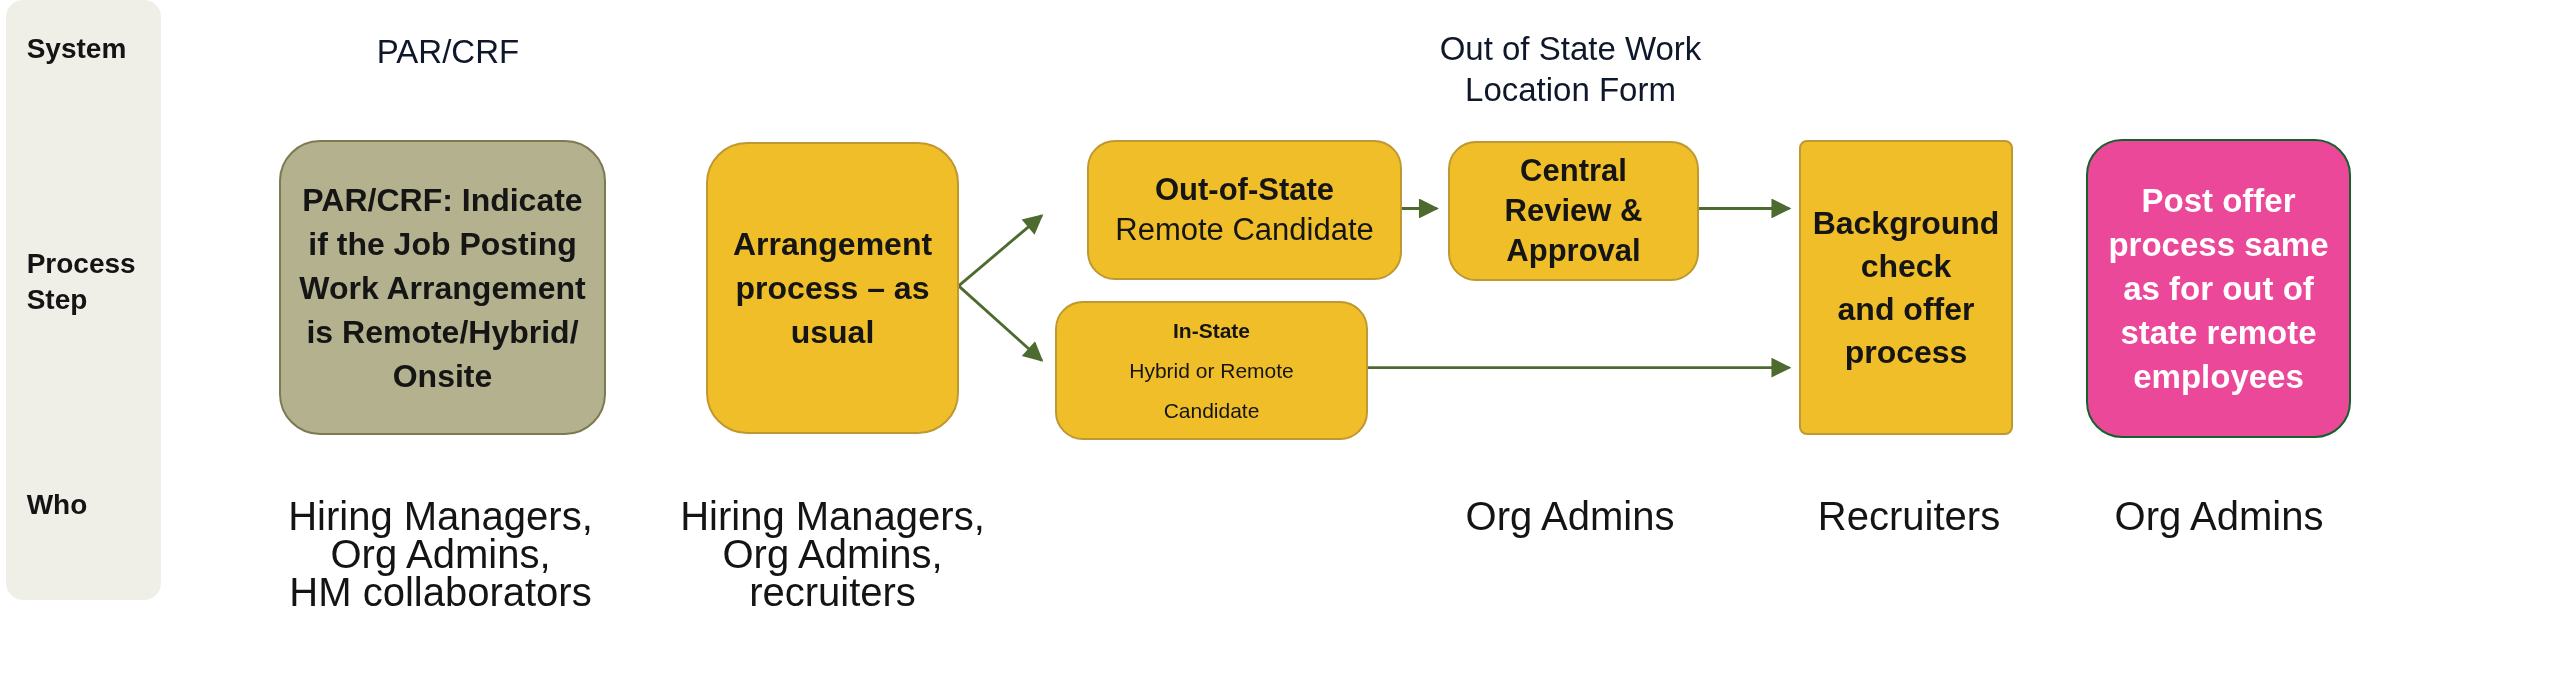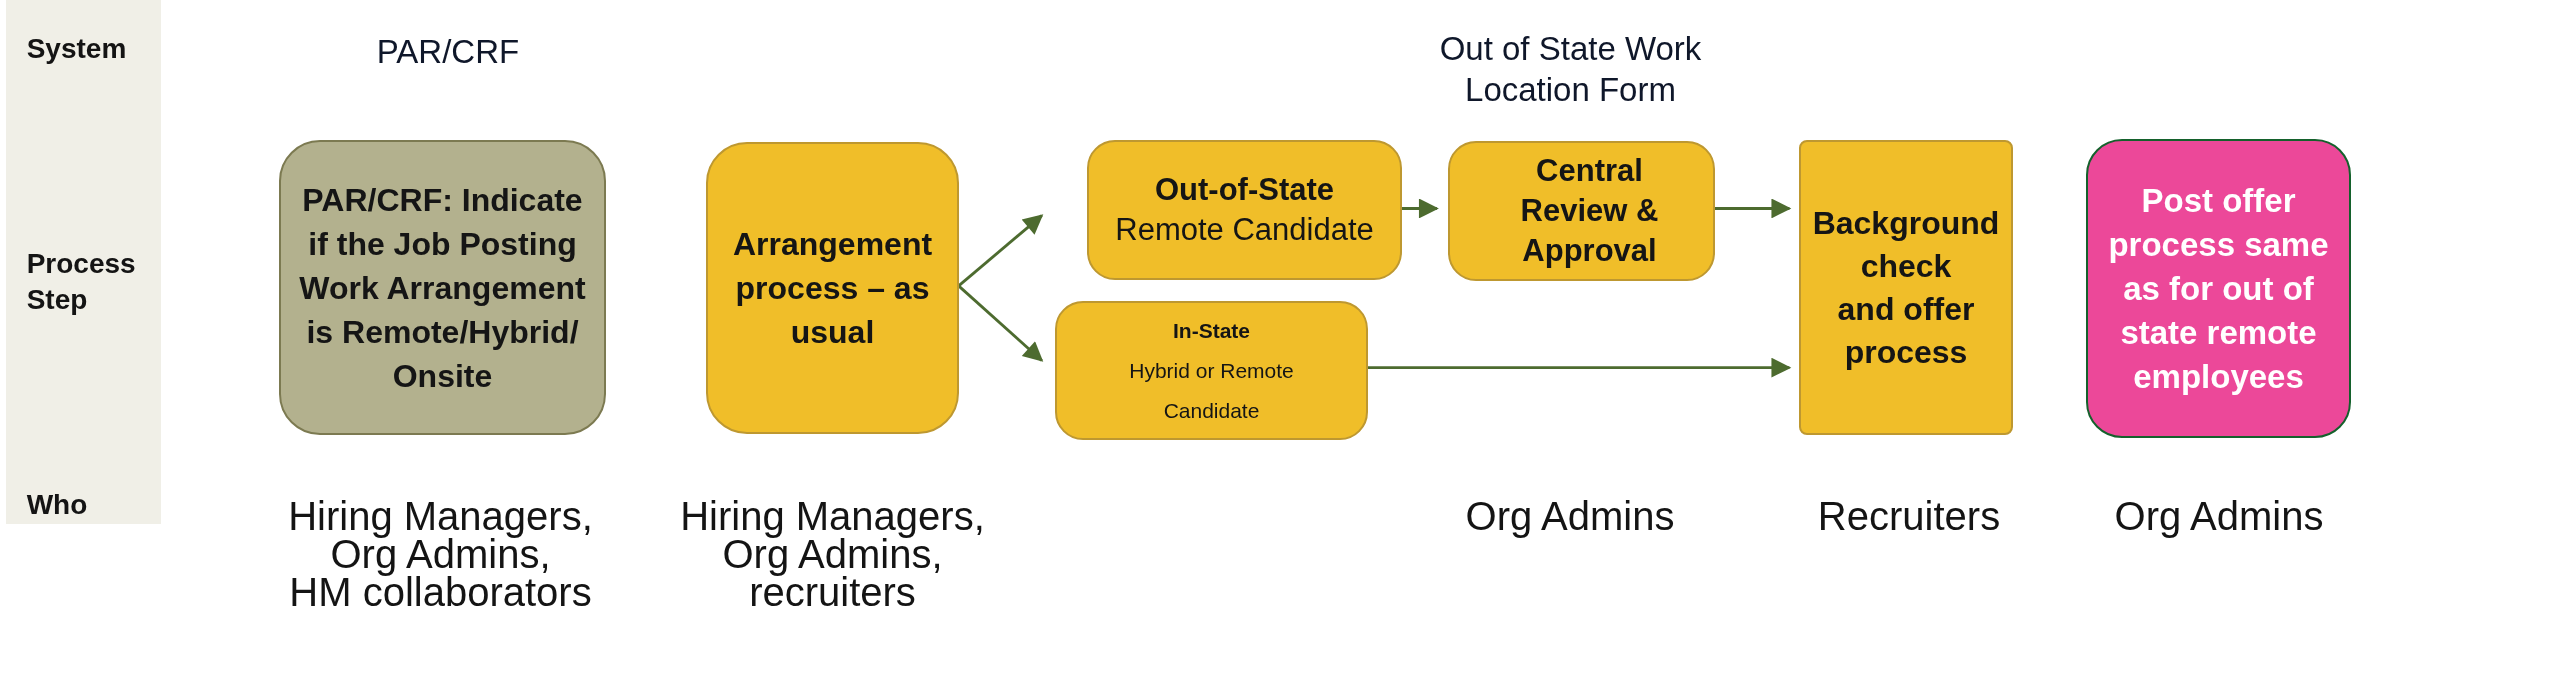--- a/index.html
+++ b/index.html
@@ -5,22 +5,23 @@
   html,body{margin:0;padding:0;background:#ffffff;}
   #canvas{
     position:relative;
     width:2576px;height:677px;
     background:#ffffff;
     font-family:"Liberation Sans", sans-serif;
     overflow:hidden;
   }
   
   #sidebar{
-    position:absolute;left:5.7px;top:0;width:155px;height:524px;
+    position:absolute;left:5.7px;top:0;width:155px;height:600px;
     background:#F0EFE7;
+    border-radius:17px;
   }
   .side-label{
     position:absolute;left:21px;width:124px;
     font-size:28px;line-height:36px;font-weight:700;color:#141414;
   }
   #lbl-system{top:31px;}
   #lbl-process{top:246px;}
   #lbl-who{top:487px;}
   
   .flow-header{
@@ -37,21 +38,21 @@
   }
   .pbox .ln{white-space:nowrap;}
   .bold{font-weight:700;}
   .olive{background:#B3B18E;border-color:#7C7A51;}
   .yellow{background:#F0BE29;border-color:#BE9830;}
   .greenbox{background:#ec4899;border-color:#14612C;color:#FFFFFF;}
   #box1{left:279px;top:140px;width:323px;height:291px;border-radius:41px;font-size:32px;line-height:44px;justify-content:center;}
   #box2{left:706px;top:142px;width:249px;height:288px;border-radius:41px;font-size:32px;line-height:44px;}
   #box3{left:1054px;top:140px;width:311px;height:136px;border-radius:28px;font-size:31px;line-height:40px;margin-left:33px;}
   #box4{left:1055px;top:301px;width:309px;height:135px;border-radius:28px;font-size:21px;line-height:40px;}
-  #box5{left:1448px;top:141px;width:247px;height:136px;border-radius:28px;font-size:31px;line-height:40px;padding-left:16px;}
+  #box5{left:1448px;top:141px;width:247px;height:136px;border-radius:28px;font-size:31px;line-height:40px;}
   #box6{left:1799px;top:140px;width:210px;height:291px;border-radius:8px;font-size:32px;line-height:43px;}
   #box7{left:2086px;top:139px;width:261px;height:295px;border-radius:36px;font-size:33px;line-height:44px;}
   
   .who-block{
     position:absolute;top:497px;text-align:center;color:#141414;
     font-size:40px;line-height:38px;
   }
   #who1{left:263px;width:355px;}
   #who2{left:655px;width:355px;}
   #who3{left:1428px;width:284px;}

